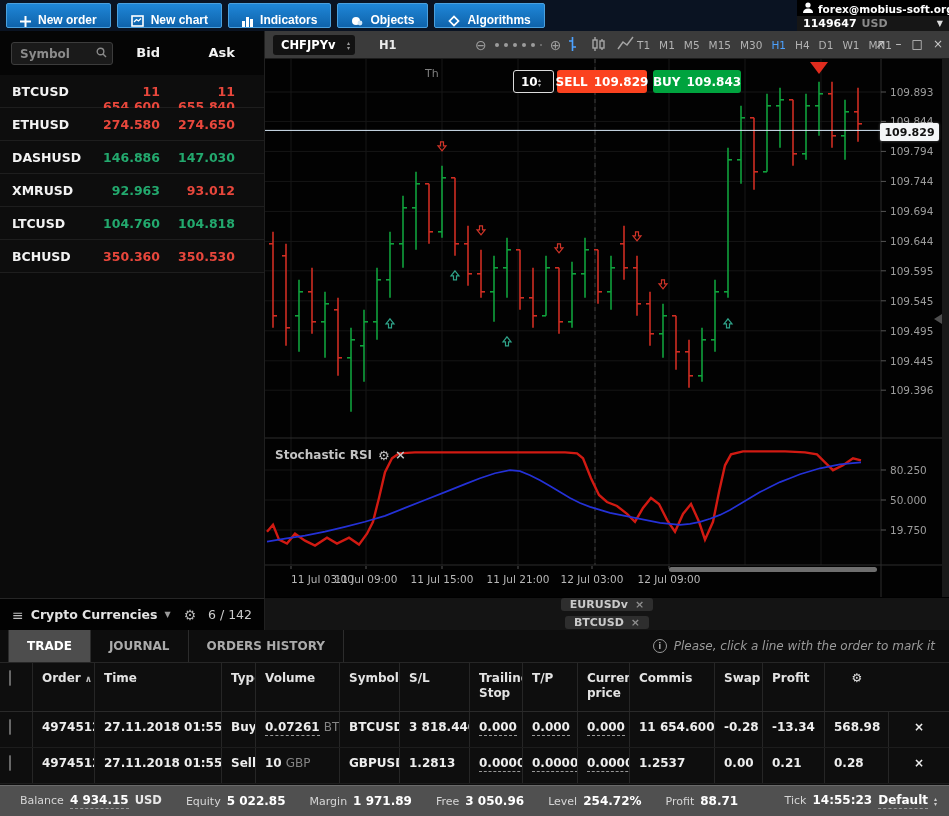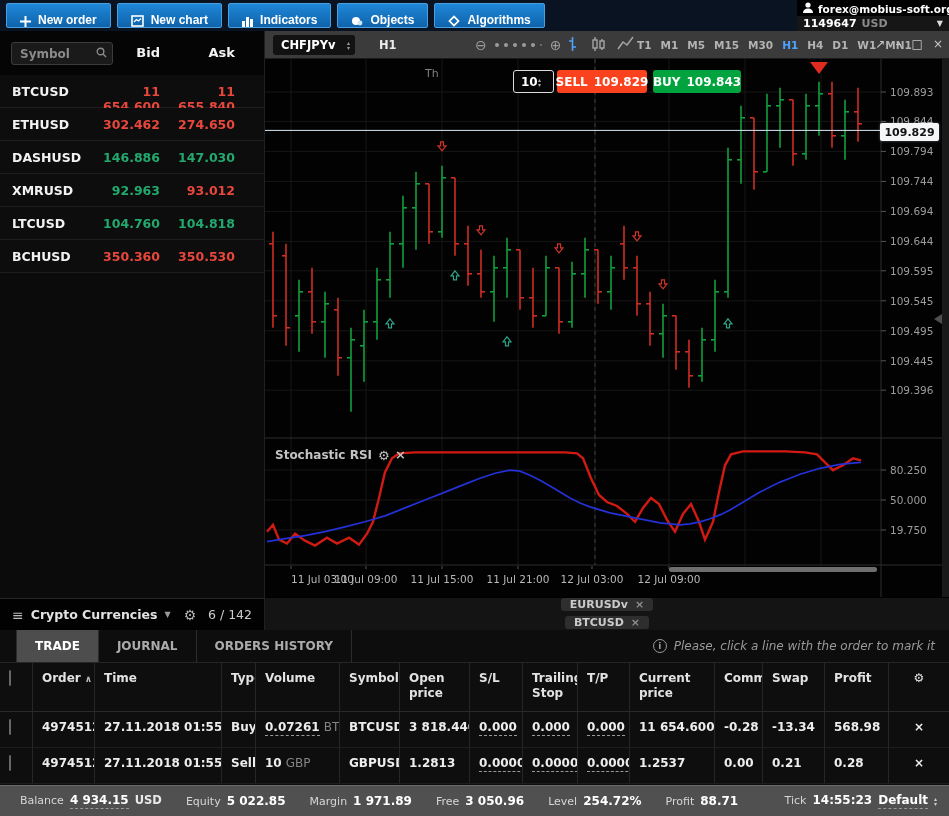--- a/index.html
+++ b/index.html
@@ -56,21 +56,21 @@
     display:flex; align-items:center; padding:0 5px 0 8px; color:#fff; font-weight:bold; font-size:11.5px; cursor:pointer; }
   .sym-select .steppers { margin-left:auto; display:flex; flex-direction:column; line-height:5px; font-size:6px; color:#9a9a9a; }
   .tf-label { position:absolute; left:114px; top:7px; color:#ececec; font-weight:bold; font-size:11.5px; }
   .zoom-ctl { position:absolute; left:210px; top:6px; display:flex; align-items:center; gap:8px; color:#9c9c9c; }
   .zoom-ctl .zbtn { font-size:14px; line-height:16px; cursor:pointer; }
   .zoom-dots { display:flex; align-items:center; gap:5px; }
   .zoom-dots i { width:4px; height:4px; border-radius:50%; background:#9c9c9c; }
   .zoom-dots i.small { width:2px; height:2px; background:#7a7a7a; }
   .style-icons { position:absolute; left:300px; top:5px; display:flex; gap:11px; align-items:center; }
   .style-icons span { cursor:pointer; display:block; }
-  .tfs { position:absolute; left:372px; top:8px; display:flex; gap:9px; font-size:10.5px; font-weight:bold; color:#b3b3b3; }
+  .tfs { position:absolute; left:372px; top:8px; display:flex; gap:9px; font-size:10.5px; font-weight:normal; color:#b3b3b3; }
   .tfs span { cursor:pointer; }
   .tfs span.active { color:#4da2ff; }
   .win-icons { position:absolute; right:6px; top:6px; display:flex; gap:10px; color:#c9c9c9; font-size:12px; }
   .win-icons span { cursor:pointer; line-height:14px; }
   
   .chart-plot { position:absolute; left:265px; top:59px; width:684px; height:538px; background:#020202; }
   .chart-plot svg { position:absolute; left:0; top:0; }
   .chart-plot svg text { font-family:"DejaVu Sans","Liberation Sans",sans-serif; }
   .vol-spin { position:absolute; left:248px; top:11px; width:41px; height:23px; background:#060606;
     border:1px solid #dcdcdc; border-radius:3px; display:flex; align-items:center; }
@@ -98,21 +98,21 @@
   .lic.single { border:2px solid #2c2c2c; background:#000; align-items:center; }
   .lic.single i { width:11px; height:11px; background:#fff; }
   .lic.quad i { width:7px; height:7px; background:#8a8a8a; }
   .lic.cols i { width:7px; height:16px; background:#8a8a8a; }
   .lic.rows i { width:16px; height:7px; background:#8a8a8a; }
   
   .orders-tabs { position:absolute; left:0; top:630px; width:949px; height:33px; background:#0d0d0d;
     border-bottom:1px solid #262626; display:flex; align-items:stretch; }
   .otab { display:flex; align-items:center; padding:0 18px; color:#ababab; font-weight:bold; font-size:12px;
     border-right:1px solid #2c2c2c; cursor:pointer; }
-  .otab:first-child { border-left:1px solid #2c2c2c; margin-left:16px; }
+  .otab:first-child { border-left:1px solid #2c2c2c; margin-left:8px; }
   .otab.active { background:#4d4d4d; color:#fff; }
   .orders-hint { margin-left:auto; display:flex; align-items:center; gap:7px; padding-right:14px; color:#9a9a9a;
     font-style:italic; font-size:12px; }
   .info-i { width:14px; height:14px; border:1px solid #9a9a9a; border-radius:50%; font-style:normal;
     font-size:9px; display:flex; align-items:center; justify-content:center; color:#9a9a9a; font-weight:bold; }
   .otable { position:absolute; left:0; top:663px; width:949px; height:122px; background:#0e0e0e; }
   .orow { display:grid; grid-template-columns:33px 62px 127px 34px 84px 60px 70px 53px 55px 52px 85px 48px 62px 64px 1fr; }
   .orow > div { border-right:1px solid #262626; padding:8px 0 0 9px; overflow:hidden; }
   .orow > div:last-child { border-right:none; }
   .ohead { height:49px; border-bottom:1px solid #2a2a2a; }
@@ -216,21 +216,21 @@
       <div class="wcol ask">Ask</div>
     </div>
     <div>
       <div class="wrow">
         <span class="sym">BTCUSD</span>
         <span class="px b down">11 654.600</span>
         <span class="px a down">11 655.840</span>
       </div>
       <div class="wrow">
         <span class="sym">ETHUSD</span>
-        <span class="px b down">302.462</span>
+        <span class="px b down">274.580</span>
         <span class="px a down">274.650</span>
       </div>
       <div class="wrow">
         <span class="sym">DASHUSD</span>
         <span class="px b up">146.886</span>
         <span class="px a up">147.030</span>
       </div>
       <div class="wrow">
         <span class="sym">XMRUSD</span>
         <span class="px b up">92.963</span>
@@ -621,21 +621,20 @@
   </div>
 
   <div class="otable">
     <div class="orow ohead">
       <div><span class="chk"></span></div>
       <div><span>Order</span><span class="sortc">∧</span></div>
       <div>Time</div>
       <div>Type</div>
       <div>Volume</div>
       <div>Symbol</div>
-      <div>Open price</div>
       <div>S/L</div>
       <div>Trailing Stop</div>
       <div>T/P</div>
       <div>Current price</div>
       <div>Commis</div>
       <div>Swap</div>
       <div>Profit</div>
       <div class="gearh">⚙</div>
     </div>
     <div class="orow odata">

